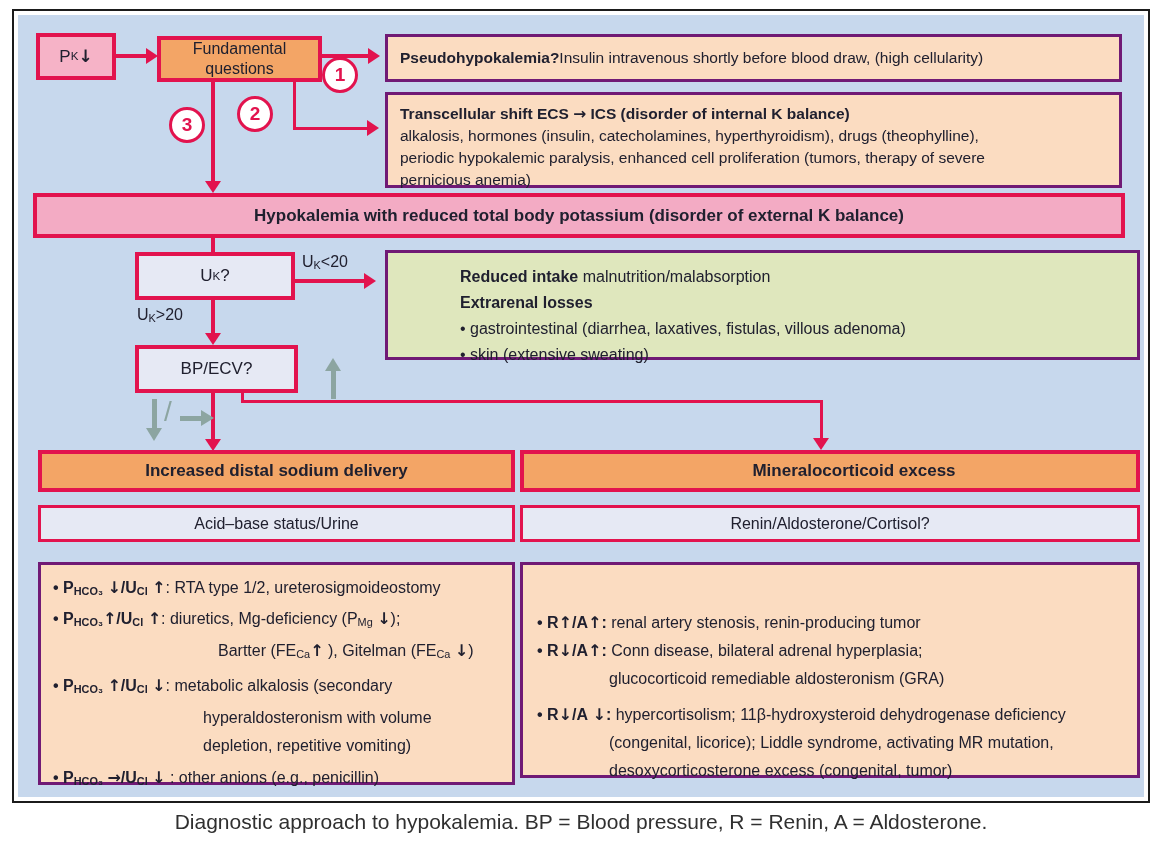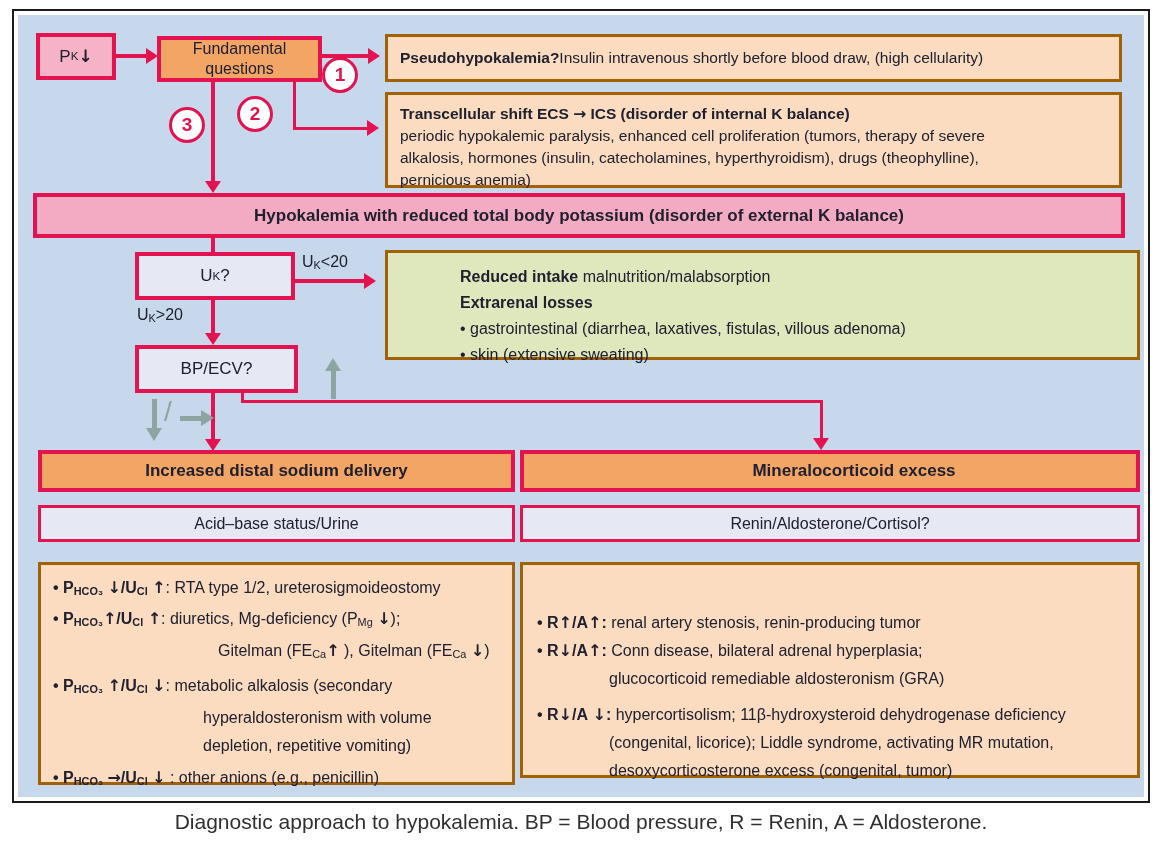--- a/index.html
+++ b/index.html
@@ -10,21 +10,21 @@
   }
   .panel { position:absolute; left:12px; top:9px; width:1138px; height:794px;
            border:2px solid #1b1b1b; background:#ffffff; }
   .bluebg { position:absolute; left:4px; top:4px; right:4px; bottom:4px; background:#c7d8ed; }
   .canvas { position:absolute; left:0; top:0; width:1162px; height:841px; }
 
   .box { position:absolute; display:flex; align-items:center; justify-content:center;
          text-align:center; }
   .red-border { border:4px solid #e2134e; }
   .thin-red-border { border:3px solid #e2134e; }
-  .white-border { border:3px solid #a16207; }
+  .white-border { border:3px solid #701a75; }
   .pink   { background:#f6b3c7; }
   .banner-pink { background:#f3abc4; }
   .orange { background:#f3a566; }
   .peach  { background:#fbdcc1; }
   .green  { background:#dfe7bd; }
   .lav    { background:#e6e9f4; }
 
   .fs16 { font-size:16px; line-height:1.25; }
   .fs17 { font-size:17px; line-height:1.25; }
   .bold { font-weight:700; }
@@ -121,22 +121,22 @@
 
     <div class="box orange red-border fs16" style="left:157px;top:36px;width:165px;height:46px;padding:2px 18px;">Fundamental questions</div>
 
     <div class="box peach white-border" style="left:385px;top:34px;width:737px;height:48px;justify-content:flex-start;text-align:left;padding:4px 12px;font-size:15.5px;">
         <span class="seg-b">Pseudohypokalemia?</span>
         <span class="seg-t">  Insulin intravenous shortly before blood draw, (high cellularity)</span>
       </div>
 
     <div class="textbox peach white-border" style="left:385px;top:92px;width:737px;height:96px;">
       <div><span class="seg-b">Transcellular shift ECS </span><span class="seg-a">→</span><span class="seg-b"> ICS (disorder of internal K balance)</span></div>
+      <div>alkalosis, hormones (insulin, catecholamines, hyperthyroidism), drugs (theophylline),</div>
       <div>periodic hypokalemic paralysis, enhanced cell proliferation (tumors, therapy of severe</div>
-      <div>alkalosis, hormones (insulin, catecholamines, hyperthyroidism), drugs (theophylline),</div>
       <div>pernicious anemia)</div>
     </div>
 
     <div class="box banner-pink red-border fs17 bold" style="left:33px;top:193px;width:1092px;height:45px;">Hypokalemia with reduced total body potassium (disorder of external K balance)</div>
 
     <div class="box lav red-border fs17" style="left:135px;top:252px;width:160px;height:48px;">
         <span class="seg-t">U</span>
         <span class="seg-s">K</span>
         <span class="seg-t">?</span>
       </div>
@@ -154,21 +154,21 @@
 
     <div class="box orange red-border fs17 bold" style="left:520px;top:450px;width:620px;height:42px;padding-left:48px;">Mineralocorticoid excess</div>
 
     <div class="box lav thin-red-border fs16" style="left:38px;top:505px;width:477px;height:37px;">Acid–base status/Urine</div>
 
     <div class="box lav thin-red-border fs16" style="left:520px;top:505px;width:620px;height:37px;">Renin/Aldosterone/Cortisol?</div>
 
     <div class="detail-box peach white-border" style="left:38px;top:562px;width:477px;height:223px;padding:9px 8px 0 12px;">
       <div class="detail-line"><span class="seg-b">• P</span><span class="seg-bs">HCO₃</span><span class="seg-t"> </span><span class="seg-a">↓</span><span class="seg-b">/U</span><span class="seg-bs">Cl</span><span class="seg-t"> </span><span class="seg-a">↑</span><span class="seg-t">: RTA type 1/2, ureterosigmoideostomy</span></div>
       <div class="detail-line"><span class="seg-b">• P</span><span class="seg-bs">HCO₃</span><span class="seg-a">↑</span><span class="seg-b">/U</span><span class="seg-bs">Cl</span><span class="seg-t"> </span><span class="seg-a">↑</span><span class="seg-t">: diuretics, Mg-deficiency (P</span><span class="seg-s">Mg</span><span class="seg-t"> </span><span class="seg-a">↓</span><span class="seg-t">);</span></div>
-      <div class="detail-line" style="padding-left:165px;"><span class="seg-t">Gitelman (FE</span><span class="seg-s">Ca</span><span class="seg-a">↑</span><span class="seg-t"> ), Gitelman (FE</span><span class="seg-s">Ca</span><span class="seg-t"> </span><span class="seg-a">↓</span><span class="seg-t">)</span></div>
+      <div class="detail-line" style="padding-left:165px;"><span class="seg-t">Bartter (FE</span><span class="seg-s">Ca</span><span class="seg-a">↑</span><span class="seg-t"> ), Gitelman (FE</span><span class="seg-s">Ca</span><span class="seg-t"> </span><span class="seg-a">↓</span><span class="seg-t">)</span></div>
       <div class="detail-line" style="margin-top:4px;"><span class="seg-b">• P</span><span class="seg-bs">HCO₃</span><span class="seg-t"> </span><span class="seg-a">↑</span><span class="seg-b">/U</span><span class="seg-bs">Cl</span><span class="seg-t"> </span><span class="seg-a">↓</span><span class="seg-t">: metabolic alkalosis (secondary</span></div>
       <div class="detail-line" style="padding-left:150px;"><span class="seg-t">hyperaldosteronism with volume</span></div>
       <div class="detail-line" style="padding-left:150px;"><span class="seg-t">depletion, repetitive vomiting)</span></div>
       <div class="detail-line" style="margin-top:4px;"><span class="seg-b">• P</span><span class="seg-bs">HCO₃</span><span class="seg-t"> </span><span class="seg-a">→</span><span class="seg-b">/U</span><span class="seg-bs">Cl</span><span class="seg-t"> </span><span class="seg-a">↓</span><span class="seg-t"> : other anions (e.g., penicillin)</span></div>
     </div>
 
     <div class="detail-box peach white-border" style="left:520px;top:562px;width:620px;height:216px;padding:44px 8px 0 14px;">
       <div class="detail-line"><span class="seg-b">• R</span><span class="seg-a">↑</span><span class="seg-b">/A</span><span class="seg-a">↑</span><span class="seg-b">:</span><span class="seg-t"> renal artery stenosis, renin-producing tumor</span></div>
       <div class="detail-line"><span class="seg-b">• R</span><span class="seg-a">↓</span><span class="seg-b">/A</span><span class="seg-a">↑</span><span class="seg-b">:</span><span class="seg-t"> Conn disease, bilateral adrenal hyperplasia;</span></div>
       <div class="detail-line" style="padding-left:72px;"><span class="seg-t">glucocorticoid remediable aldosteronism (GRA)</span></div>

